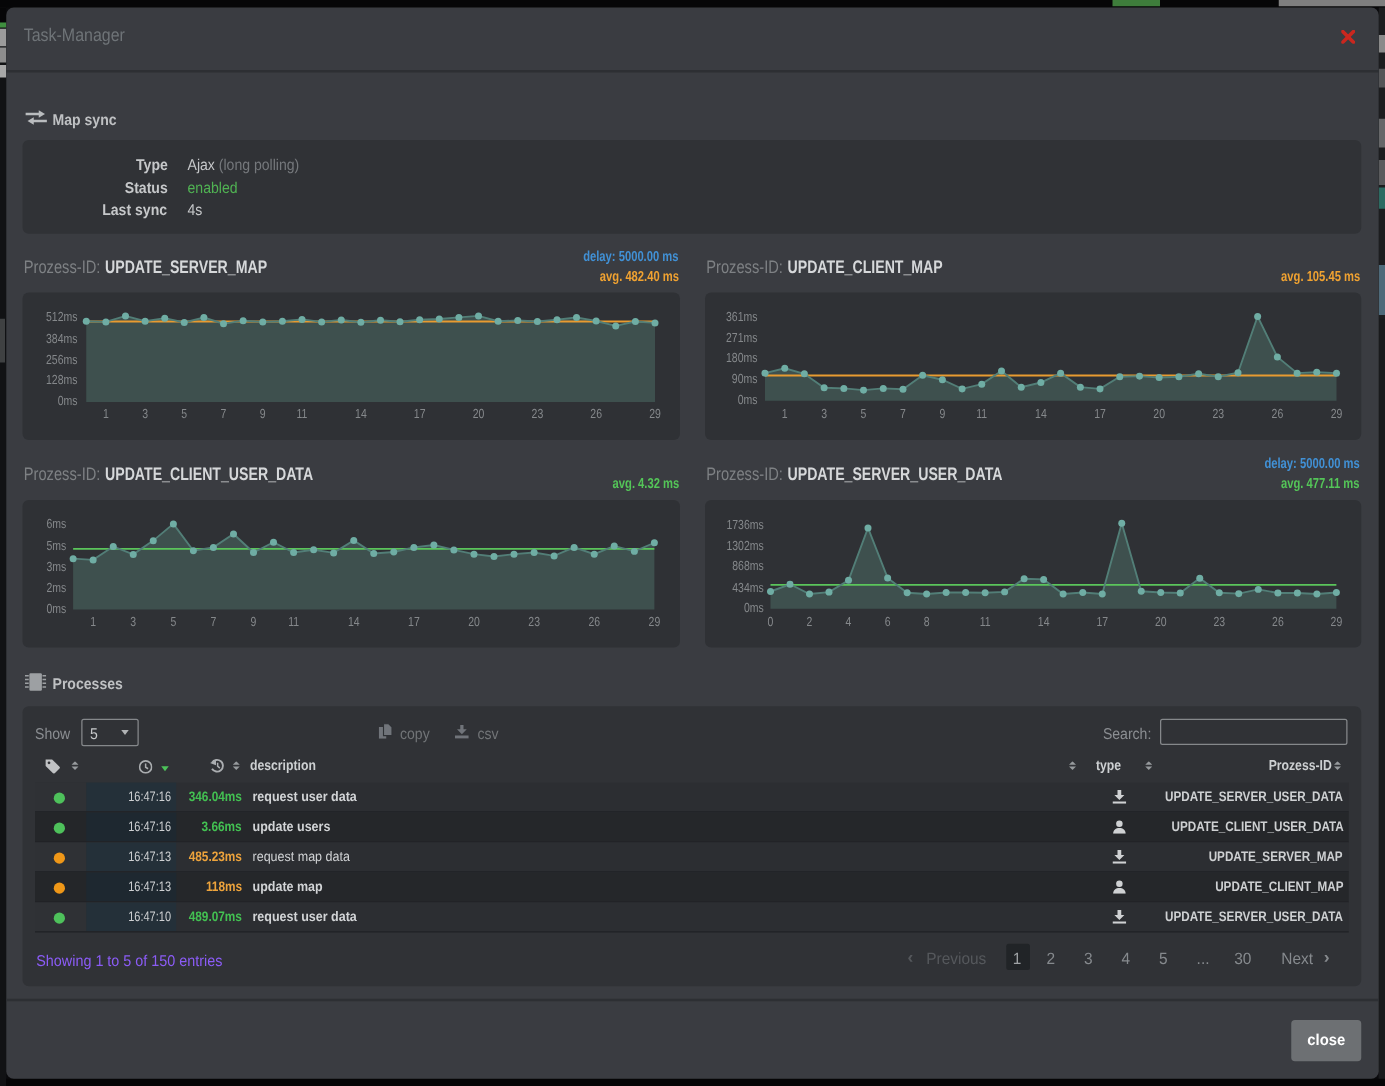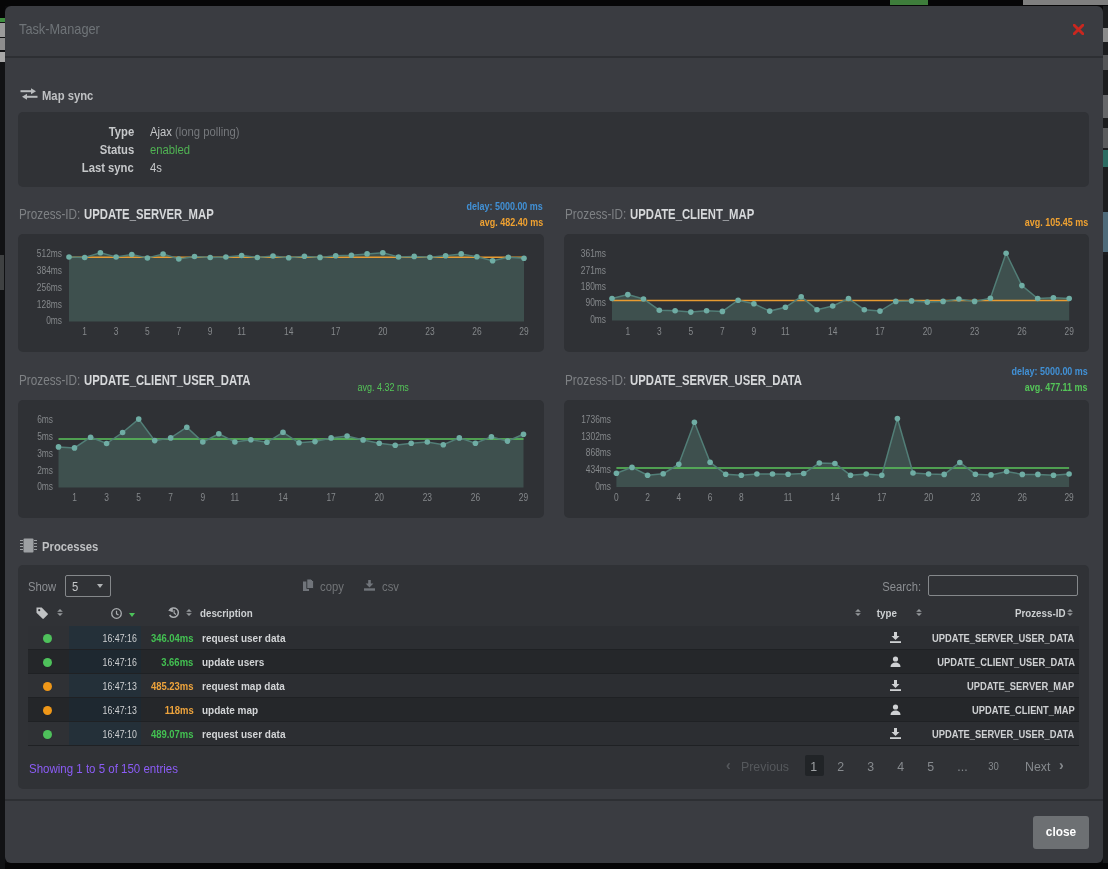--- a/index.html
+++ b/index.html
@@ -47,21 +47,21 @@
 <div class="abs" style="left:83.7px;top:205.5px;width:300px;font-size:14.5px;line-height:16.7px;color:#d6d8da;font-weight:bold;white-space:nowrap"><span style="display:inline-block;transform:scaleX(0.78);transform-origin:0 50%">UPDATE_SERVER_MAP</span></div>
 <div class="abs" style="left:564.5px;top:205.5px;width:200px;font-size:14.5px;line-height:16.7px;color:#7e8184;white-space:nowrap"><span style="display:inline-block;transform:scaleX(0.81);transform-origin:0 50%">Prozess-ID:</span></div>
 <div class="abs" style="left:629.7px;top:205.5px;width:300px;font-size:14.5px;line-height:16.7px;color:#d6d8da;font-weight:bold;white-space:nowrap"><span style="display:inline-block;transform:scaleX(0.78);transform-origin:0 50%">UPDATE_CLIENT_MAP</span></div>
 <div class="abs" style="left:18.5px;top:372px;width:200px;font-size:14.5px;line-height:16.7px;color:#7e8184;white-space:nowrap"><span style="display:inline-block;transform:scaleX(0.81);transform-origin:0 50%">Prozess-ID:</span></div>
 <div class="abs" style="left:83.7px;top:372px;width:300px;font-size:14.5px;line-height:16.7px;color:#d6d8da;font-weight:bold;white-space:nowrap"><span style="display:inline-block;transform:scaleX(0.78);transform-origin:0 50%">UPDATE_CLIENT_USER_DATA</span></div>
 <div class="abs" style="left:564.5px;top:372px;width:200px;font-size:14.5px;line-height:16.7px;color:#7e8184;white-space:nowrap"><span style="display:inline-block;transform:scaleX(0.81);transform-origin:0 50%">Prozess-ID:</span></div>
 <div class="abs" style="left:629.7px;top:372px;width:300px;font-size:14.5px;line-height:16.7px;color:#d6d8da;font-weight:bold;white-space:nowrap"><span style="display:inline-block;transform:scaleX(0.78);transform-origin:0 50%">UPDATE_SERVER_USER_DATA</span></div>
 <div class="abs" style="left:343px;top:199.5px;width:200px;font-size:11.5px;line-height:13.2px;color:#4191d6;font-weight:bold;white-space:nowrap;text-align:right"><span style="display:inline-block;transform:scaleX(0.78);transform-origin:100% 50%">delay: 5000.00 ms</span></div>
 <div class="abs" style="left:343px;top:215.5px;width:200px;font-size:11.5px;line-height:13.2px;color:#f0a231;font-weight:bold;white-space:nowrap;text-align:right"><span style="display:inline-block;transform:scaleX(0.78);transform-origin:100% 50%">avg. 482.40 ms</span></div>
 <div class="abs" style="left:888px;top:215.5px;width:200px;font-size:11.5px;line-height:13.2px;color:#f0a231;font-weight:bold;white-space:nowrap;text-align:right"><span style="display:inline-block;transform:scaleX(0.78);transform-origin:100% 50%">avg. 105.45 ms</span></div>
-<div class="abs" style="left:343px;top:380.5px;width:200px;font-size:11.5px;line-height:13.2px;color:#54c558;font-weight:normal;white-space:nowrap;text-align:left"><span style="display:inline-block;transform:scaleX(0.78);transform-origin:100% 50%">avg. 4.32 ms</span></div>
+<div class="abs" style="left:343px;top:380.5px;width:200px;font-size:11.5px;line-height:13.2px;color:#54c558;font-weight:bold;white-space:nowrap;text-align:right"><span style="display:inline-block;transform:scaleX(0.78);transform-origin:100% 50%">avg. 4.32 ms</span></div>
 <div class="abs" style="left:888px;top:364.5px;width:200px;font-size:11.5px;line-height:13.2px;color:#4191d6;font-weight:bold;white-space:nowrap;text-align:right"><span style="display:inline-block;transform:scaleX(0.78);transform-origin:100% 50%">delay: 5000.00 ms</span></div>
 <div class="abs" style="left:888px;top:380.5px;width:200px;font-size:11.5px;line-height:13.2px;color:#54c558;font-weight:bold;white-space:nowrap;text-align:right"><span style="display:inline-block;transform:scaleX(0.78);transform-origin:100% 50%">avg. 477.11 ms</span></div>
 <div class="abs" style="left:18px;top:234px;width:526px;height:118px;background:#2f3135;border-radius:5px"></div>
 <div class="abs" style="left:18px;top:400px;width:526px;height:118px;background:#2f3135;border-radius:5px"></div>
 <div class="abs" style="left:564px;top:234px;width:525px;height:118px;background:#2f3135;border-radius:5px"></div>
 <div class="abs" style="left:564px;top:400px;width:525px;height:118px;background:#2f3135;border-radius:5px"></div>
 <svg style="position:absolute;left:18px;top:234px" width="526" height="118" viewBox="0 0 526 118">
     <style>.ax{font-family:"Liberation Sans",sans-serif;font-size:10.5px;fill:#85888b}</style>
     <path d="M51.0,87.5 L51.0,23.0 L66.7,23.5 L82.4,18.7 L98.1,23.0 L113.8,20.5 L129.4,24.0 L145.1,20.0 L160.8,25.0 L176.5,22.5 L192.2,23.5 L207.9,23.0 L223.6,21.5 L239.3,23.5 L255.0,22.0 L270.7,23.8 L286.4,22.2 L302.0,23.4 L317.7,21.8 L333.4,21.2 L349.1,19.9 L364.8,18.7 L380.5,23.0 L396.2,22.4 L411.9,23.2 L427.6,21.8 L443.2,19.9 L458.9,22.8 L474.6,26.7 L490.3,23.2 L506.0,24.3 L506.0,87.5 Z" fill="#3e504e"></path>
     <line x1="51.0" y1="23.2" x2="506.0" y2="23.2" stroke="#e89b31" stroke-width="1.5"></line>
@@ -360,21 +360,21 @@
     <path d="M0.5 11c0-3 2.2-4.6 5-4.6s5 1.6 5 4.6z" fill="#cfd1d3"></path>
   </svg>
 <div class="abs" style="left:824.5px;top:655px;width:250px;font-size:11px;line-height:14px;color:#ced0d2;font-weight:bold;white-space:nowrap;text-align:right"><span style="display:inline-block;transform:scaleX(0.85);transform-origin:100% 50%">UPDATE_CLIENT_USER_DATA</span></div>
 <div class="abs" style="left:28px;top:674px;width:1051px;height:23px;background:#2c2e32"></div>
 <div class="abs" style="left:28px;top:674px;width:41px;height:23px;background:#2f3135"></div>
 <div class="abs" style="left:69px;top:674px;width:72px;height:23px;background:#243039"></div>
 <div class="abs" style="left:28px;top:697px;width:1051px;height:1px;background:#1f2124"></div>
 <div class="abs" style="left:43px;top:682px;width:9px;height:9px;border-radius:50%;background:#ef9718"></div>
 <div class="abs" style="left:37px;top:679px;width:100px;font-size:11px;line-height:14px;color:#ced0d2;white-space:nowrap;text-align:right"><span style="display:inline-block;transform:scaleX(0.8);transform-origin:100% 50%">16:47:13</span></div>
 <div class="abs" style="left:93.5px;top:679px;width:100px;font-size:11px;line-height:14px;color:#eda33c;font-weight:bold;white-space:nowrap;text-align:right"><span style="display:inline-block;transform:scaleX(0.86);transform-origin:100% 50%">485.23ms</span></div>
-<div class="abs" style="left:201.5px;top:679px;width:300px;font-size:11px;line-height:14px;color:#d2d4d6;font-weight:bold;white-space:nowrap"><span style="display:inline-block;transform:scaleX(0.91);transform-origin:0 50%">request map data</span></div>
+<div class="abs" style="left:201.5px;top:679px;width:300px;font-size:11px;line-height:14px;color:#d2d4d6;font-weight:normal;white-space:nowrap"><span style="display:inline-block;transform:scaleX(0.91);transform-origin:0 50%">request map data</span></div>
 <svg class="abs" style="left:890px;top:680px" width="11" height="11" viewBox="0 0 11 11">
     <path d="M4 0h3v4h2.5L5.5 8 1.5 4H4z" fill="#cfd1d3"></path>
     <path d="M0 9.2h11V11H0z" fill="#cfd1d3"></path>
   </svg>
 <div class="abs" style="left:824.5px;top:679px;width:250px;font-size:11px;line-height:14px;color:#ced0d2;font-weight:bold;white-space:nowrap;text-align:right"><span style="display:inline-block;transform:scaleX(0.85);transform-origin:100% 50%">UPDATE_SERVER_MAP</span></div>
 <div class="abs" style="left:28px;top:698px;width:1051px;height:23px;background:#25272a"></div>
 <div class="abs" style="left:28px;top:698px;width:41px;height:23px;background:#242629"></div>
 <div class="abs" style="left:69px;top:698px;width:72px;height:23px;background:#1e2830"></div>
 <div class="abs" style="left:28px;top:721px;width:1051px;height:1px;background:#1f2124"></div>
 <div class="abs" style="left:43px;top:706px;width:9px;height:9px;border-radius:50%;background:#ef9718"></div>
@@ -402,17 +402,17 @@
 <div class="abs" style="left:29px;top:761.5px;width:200px;font-size:12.5px;line-height:14.4px;color:#8b5cf6;white-space:nowrap"><span style="display:inline-block;transform:scaleX(0.92);transform-origin:0 50%">Showing 1 to 5 of 150 entries</span></div>
 <div class="abs" style="left:726px;top:757px;font-size:14px;font-weight:bold;color:#55585c">‹</div>
 <div class="abs" style="left:741px;top:759.5px;width:200px;font-size:13px;line-height:14.9px;color:#55585c;white-space:nowrap"><span style="display:inline-block;transform:scaleX(0.95);transform-origin:0 50%">Previous</span></div>
 <div class="abs" style="left:805px;top:755px;width:19px;height:21px;background:#212427;border-radius:2px"></div>
 <div class="abs" style="left:804px;top:759.5px;width:20px;font-size:13px;line-height:14.9px;color:#9fa2a5;white-space:nowrap;text-align:center"><span style="display:inline-block;transform:scaleX(0.95);transform-origin:50% 50%">1</span></div>
 <div class="abs" style="left:831px;top:759.5px;width:20px;font-size:13px;line-height:14.9px;color:#868a8e;white-space:nowrap;text-align:center"><span style="display:inline-block;transform:scaleX(0.95);transform-origin:50% 50%">2</span></div>
 <div class="abs" style="left:861px;top:759.5px;width:20px;font-size:13px;line-height:14.9px;color:#868a8e;white-space:nowrap;text-align:center"><span style="display:inline-block;transform:scaleX(0.95);transform-origin:50% 50%">3</span></div>
 <div class="abs" style="left:891px;top:759.5px;width:20px;font-size:13px;line-height:14.9px;color:#868a8e;white-space:nowrap;text-align:center"><span style="display:inline-block;transform:scaleX(0.95);transform-origin:50% 50%">4</span></div>
 <div class="abs" style="left:921px;top:759.5px;width:20px;font-size:13px;line-height:14.9px;color:#868a8e;white-space:nowrap;text-align:center"><span style="display:inline-block;transform:scaleX(0.95);transform-origin:50% 50%">5</span></div>
 <div class="abs" style="left:952px;top:759.5px;width:20px;font-size:13px;line-height:14.9px;color:#868a8e;white-space:nowrap;text-align:center"><span style="display:inline-block;transform:scaleX(0.95);transform-origin:50% 50%">...</span></div>
-<div class="abs" style="left:984px;top:759.5px;width:20px;font-size:10px;line-height:14.9px;color:#868a8e;white-space:nowrap;text-align:center"><span style="display:inline-block;transform:scaleX(0.95);transform-origin:50% 50%">30</span></div>
+<div class="abs" style="left:984px;top:759.5px;width:20px;font-size:13px;line-height:14.9px;color:#868a8e;white-space:nowrap;text-align:center"><span style="display:inline-block;transform:scaleX(0.95);transform-origin:50% 50%">30</span></div>
 <div class="abs" style="left:1025px;top:759.5px;width:200px;font-size:13px;line-height:14.9px;color:#868a8e;white-space:nowrap"><span style="display:inline-block;transform:scaleX(0.95);transform-origin:0 50%">Next</span></div>
 <div class="abs" style="left:1059px;top:757px;font-size:14px;font-weight:bold;color:#868a8e">›</div>
 <div class="abs" style="left:5px;top:799px;width:1098px;height:2px;background:#2d2f33"></div>
 <div class="abs" style="left:1033px;top:816px;width:56px;height:33px;background:#6d7073;border-radius:3px"></div>
 <div class="abs" style="left:1033px;top:825px;width:56px;font-size:12.5px;line-height:14.4px;color:#ffffff;font-weight:bold;white-space:nowrap;text-align:center"><span style="display:inline-block;transform:scaleX(0.95);transform-origin:50% 50%">close</span></div>
 </body></html>

